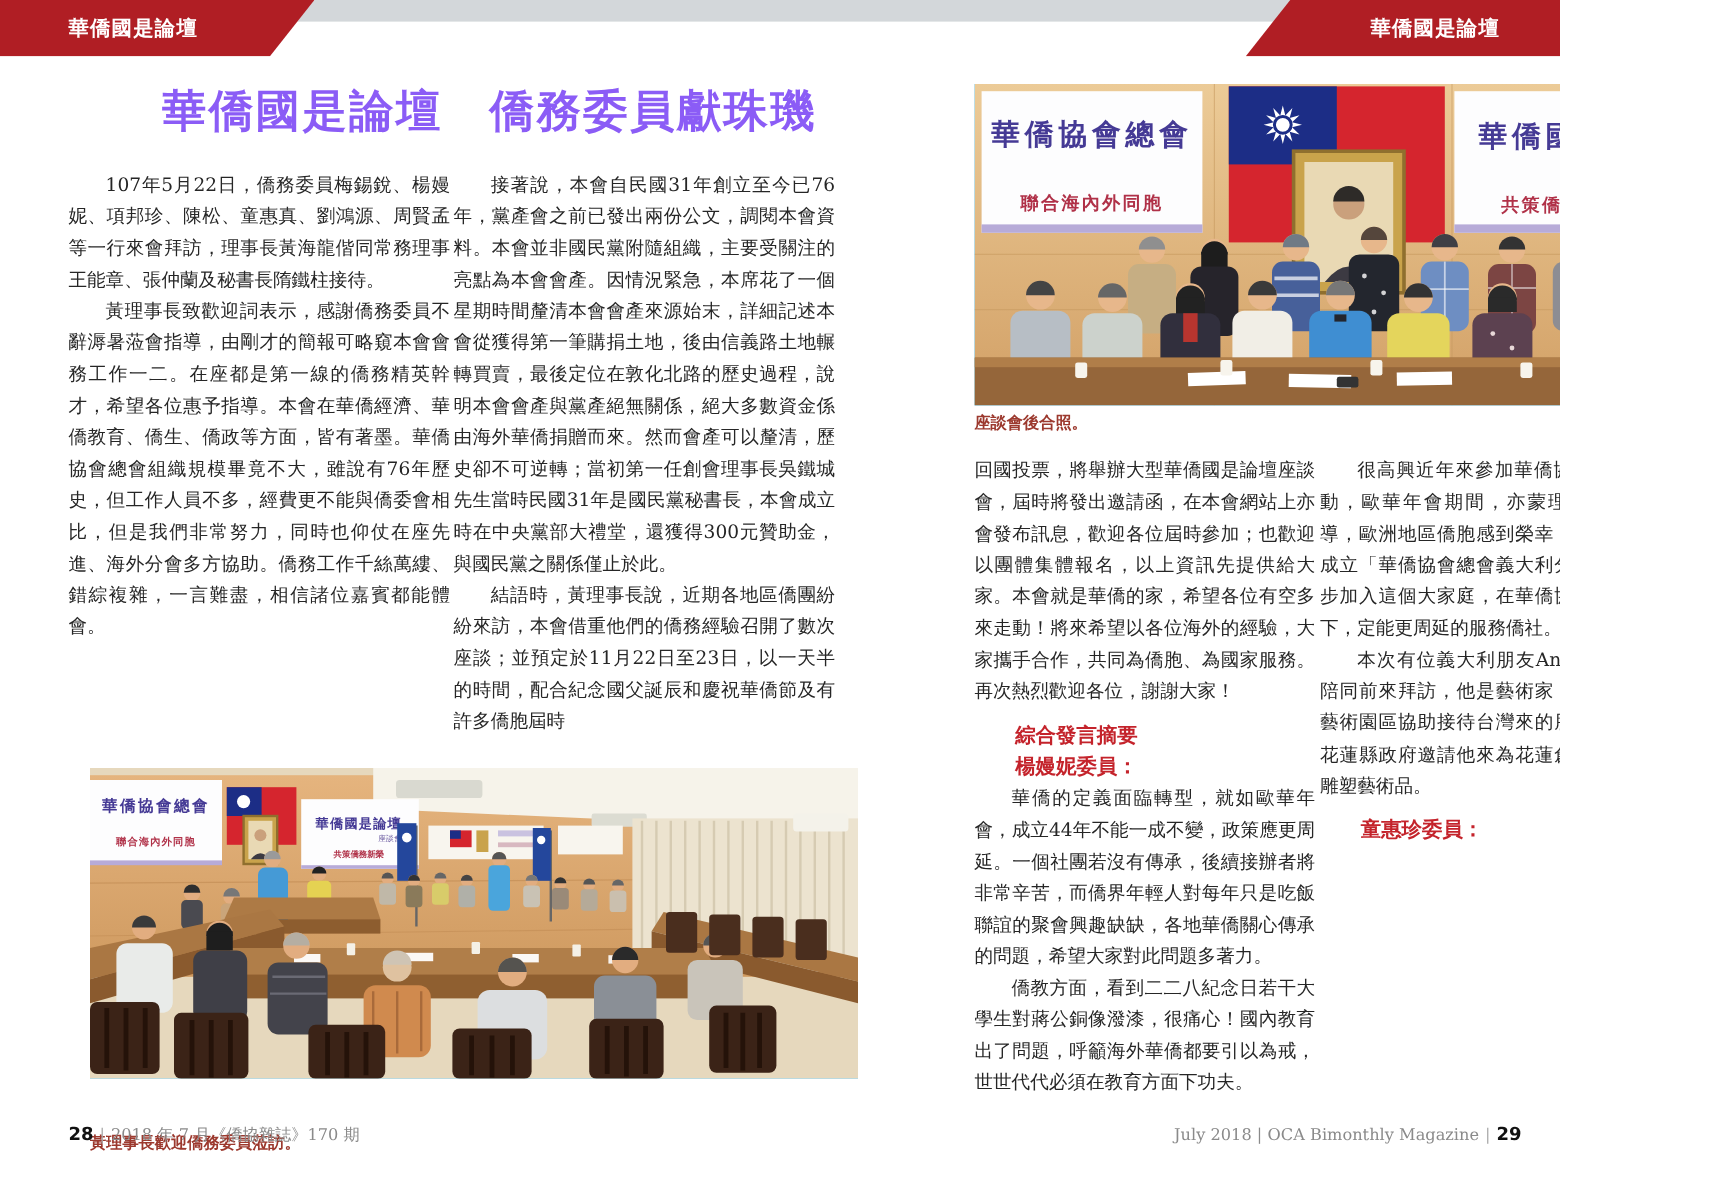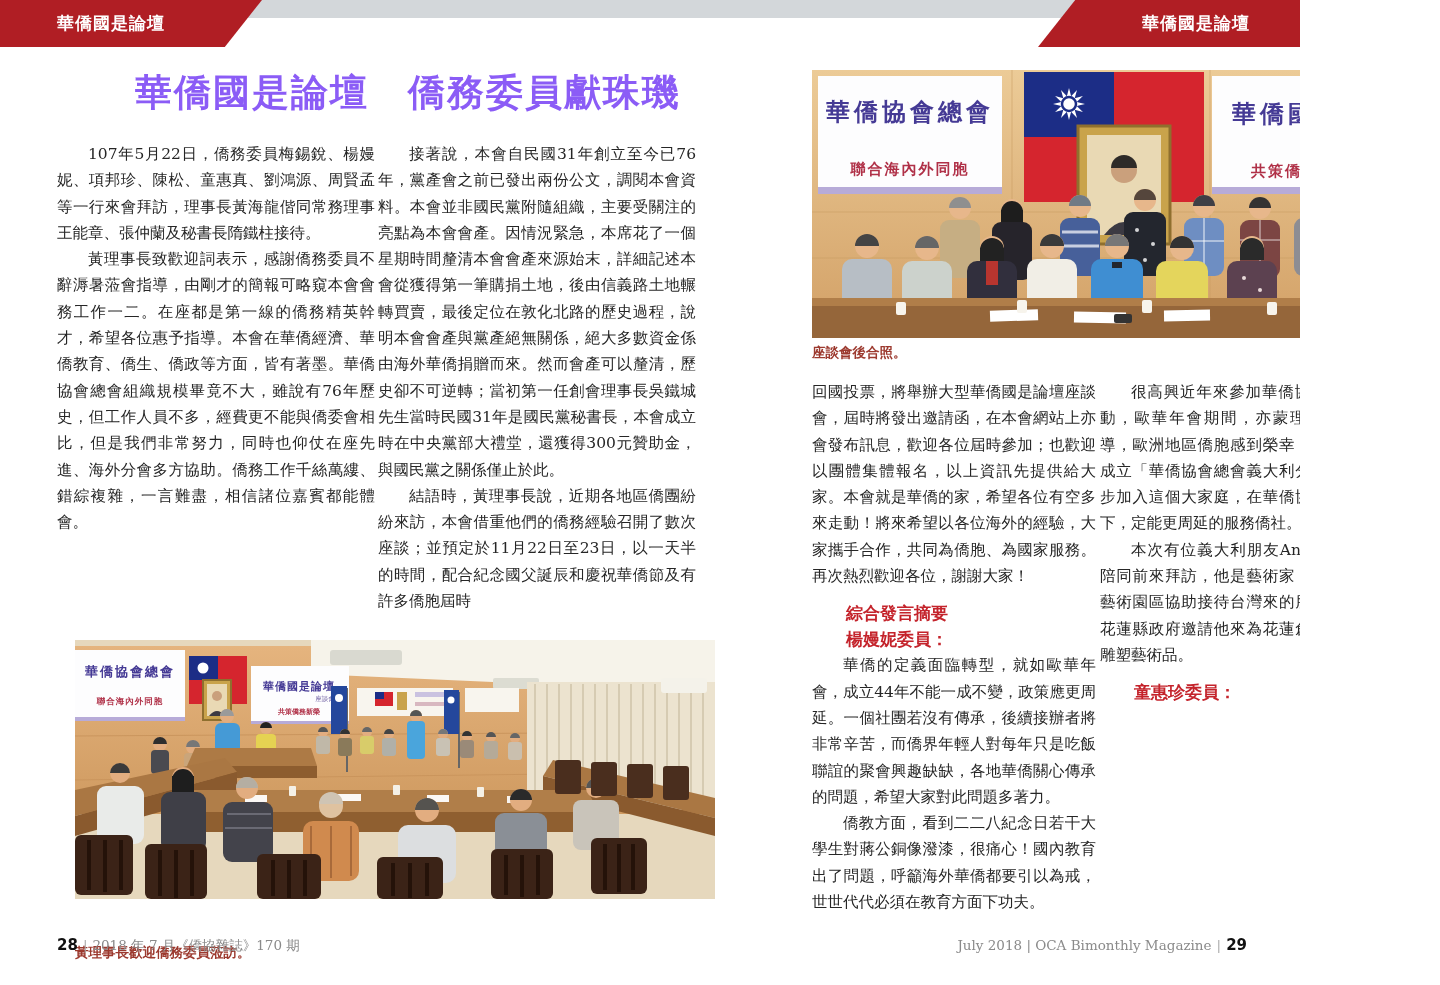--- a/index.html
+++ b/index.html
@@ -33,21 +33,21 @@
   #photo-left{left:75px;top:640px;width:640px;height:259px;}
   svg text{font-family:"DejaVu Sans",sans-serif;}
   
   .caption{position:absolute;color:#9c392e;font-weight:bold;font-size:13.5px;
            font-family:"DejaVu Sans",sans-serif;}
   #caption-right{left:812px;top:344px;}
   #caption-left{left:75px;top:944px;}
   
   .footer{position:absolute;top:936px;font-size:13.5px;color:#8a8a8a;font-family:"DejaVu Serif",serif;}
   #footer-left{left:57px;}
-  #footer-right{right:53px;text-align:center;}
+  #footer-right{right:32px;text-align:center;}
   .pageno{font-family:"DejaVu Sans",sans-serif;font-weight:bold;font-size:15px;color:#111111;}
   .sep{color:#aaaaaa;padding:0 5px;}
 </style>
 </head>
 <body>
 
 <div id="spread">
 
   <div class="topbar"></div>
   <div class="tab tab-left">

